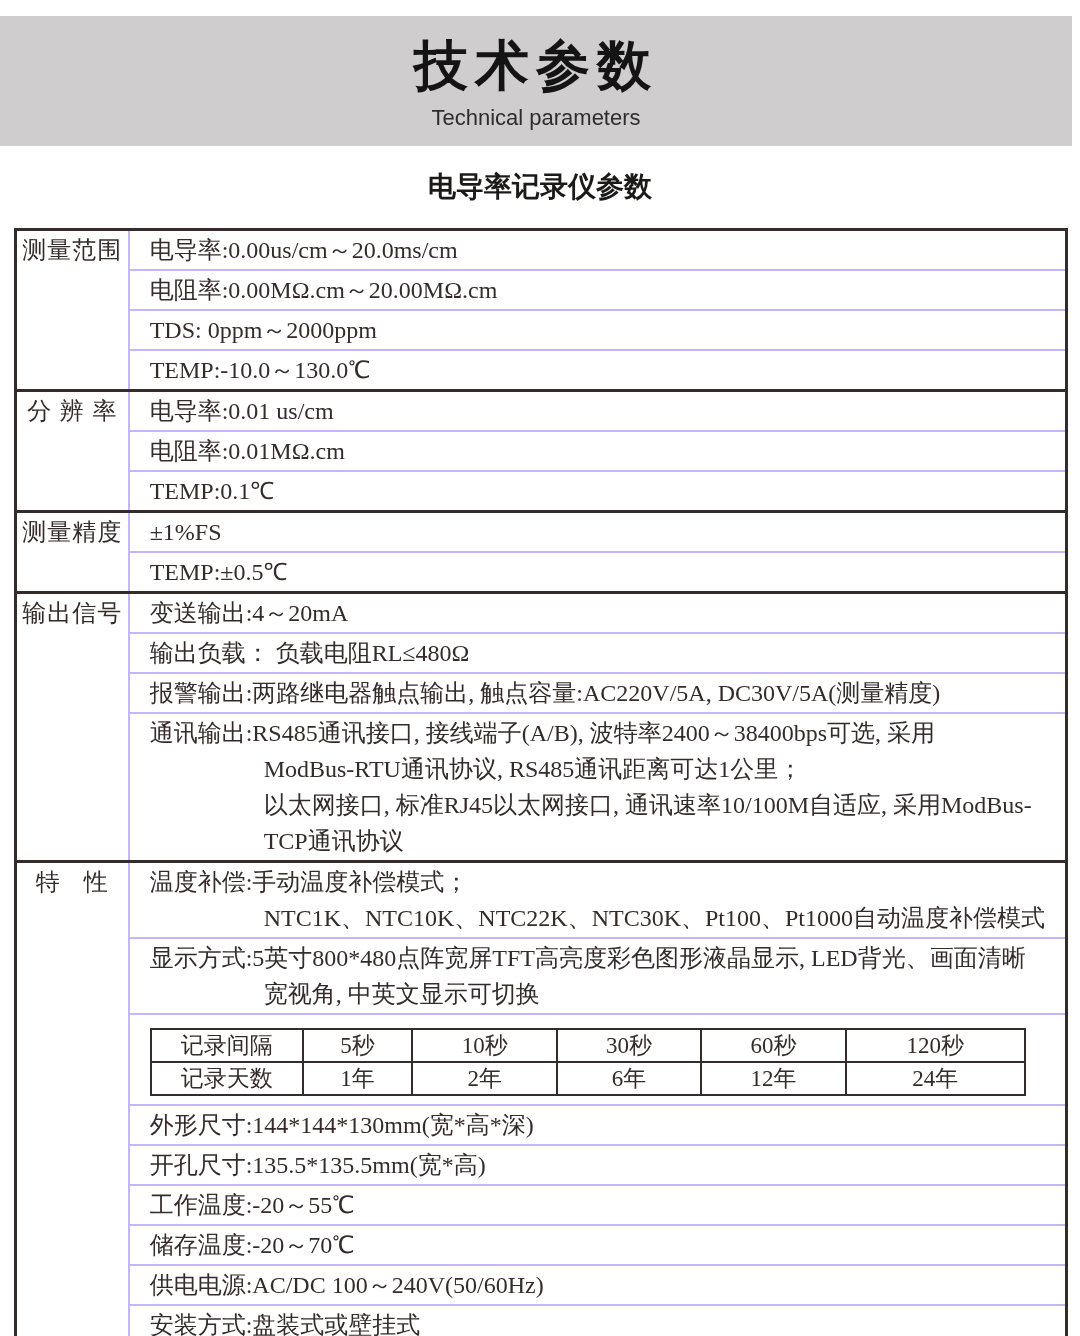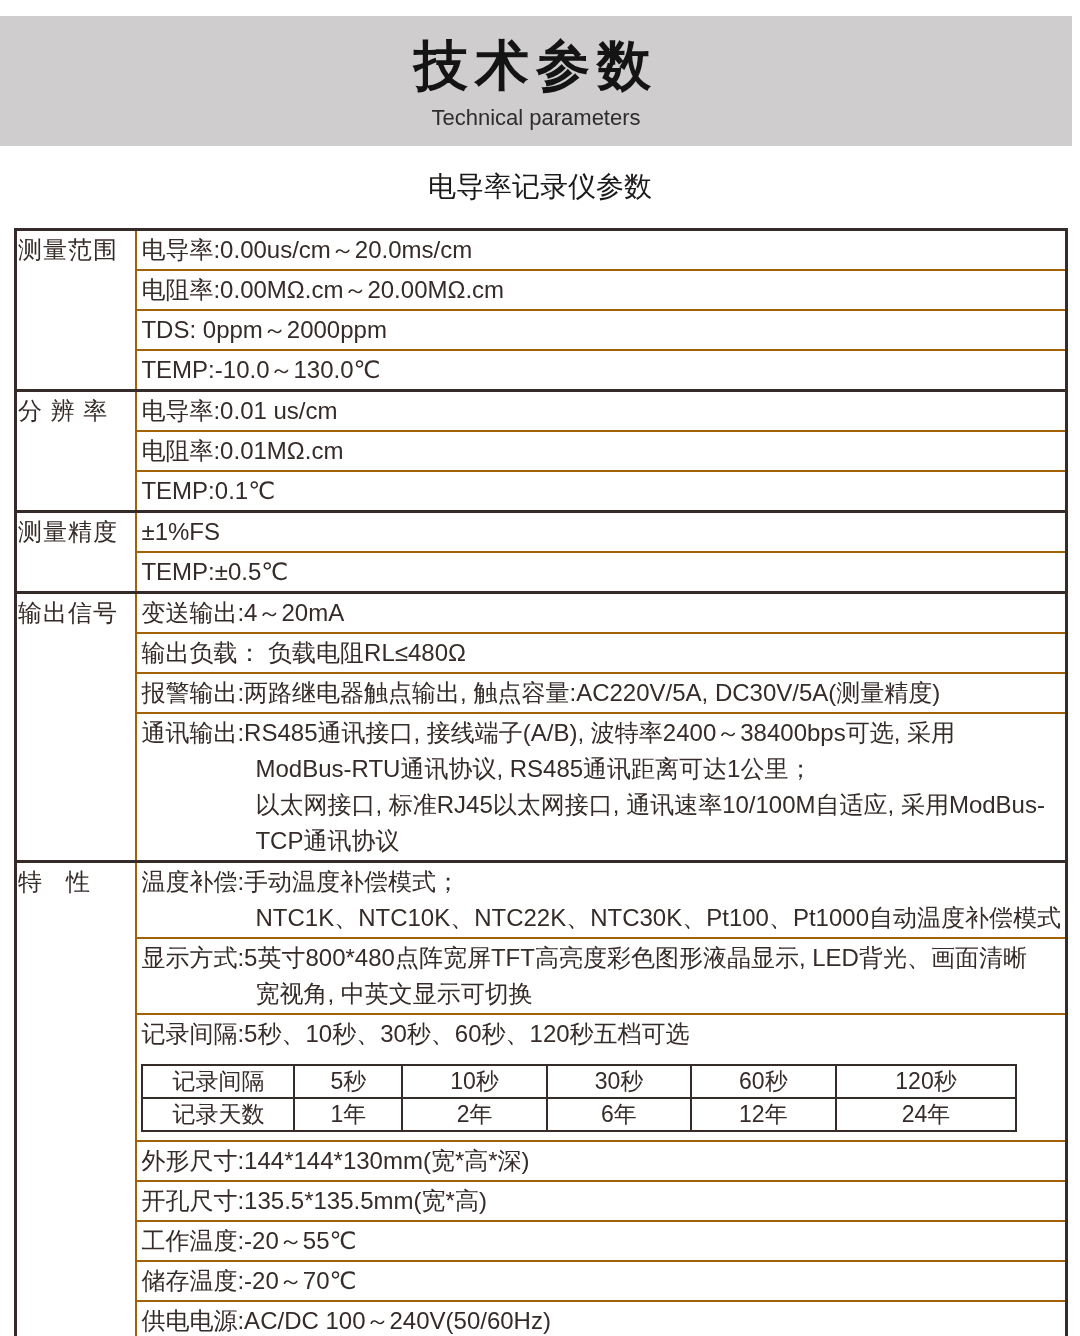--- a/index.html
+++ b/index.html
@@ -27,42 +27,42 @@
   .band-subtitle {
     font-size: 22px;
     margin-top: 2px;
     color: #2e2c2c;
   }
   .section-title {
     position: absolute; top: 168px; left: 0;
     width: 100%;
     text-align: center;
     font-size: 28px;
-    font-weight: normal;
+    font-weight: bold;
     color: #1c1a19;
   }
   table.spec {
     position: absolute; left: 14px; top: 228px;
     width: 1054px;
     border-collapse: collapse;
     border: 3px solid #352b28;
   }
   .spec td {
-    border: 2px solid #a16207;
+    border: 2px solid #c4b5fd;
     font-size: 24px;
     vertical-align: top;
   }
   .spec tr.group-start > td { border-top: 3px solid #352b28; }
   .spec td.cat {
     width: 144px;
-    text-align: left;
+    text-align: center;
     padding-top: 3px;
     letter-spacing: 1px;
   }
-  .spec td.val { padding: 1px 4px; }
+  .spec td.val { padding: 1px 20px; font-family: Liberation Serif, serif; }
   .spec .line { line-height: 36px; white-space: nowrap; }
   .spec .line.cont { margin-left: 114px; }
   table.inner {
     border-collapse: collapse;
     margin: 12px 0 7px 0;
     width: 876px;
   }
   .inner td {
     border: 2px solid #352b28;
     height: 31px;
@@ -165,21 +165,20 @@
         </td>
       </tr>
       <tr>
         <td class="val">
           <div class="line">显示方式:5英寸800*480点阵宽屏TFT高亮度彩色图形液晶显示, LED背光、画面清晰</div>
           <div class="line cont">宽视角, 中英文显示可切换</div>
         </td>
       </tr>
       <tr>
         <td class="val">
-          <div class="line">记录间隔:5秒、10秒、30秒、60秒、120秒五档可选</div>
           <table class="inner">
             <tbody>
               <tr>
                 <td class="first">记录间隔</td>
                 <td>5秒</td>
                 <td>10秒</td>
                 <td>30秒</td>
                 <td>60秒</td>
                 <td>120秒</td>
               </tr>

